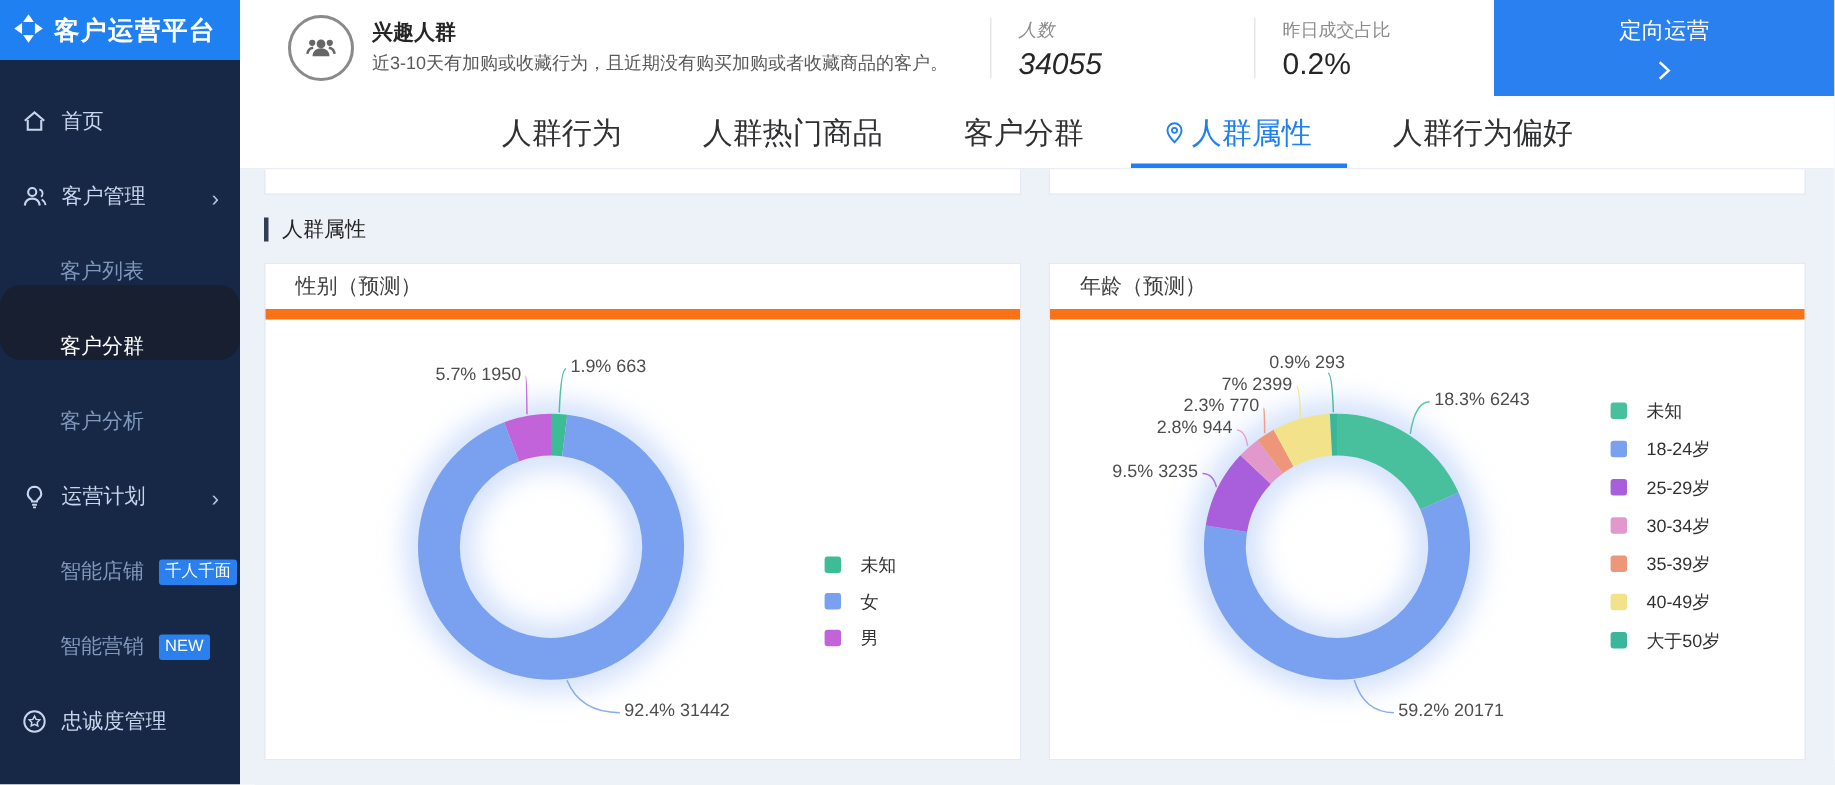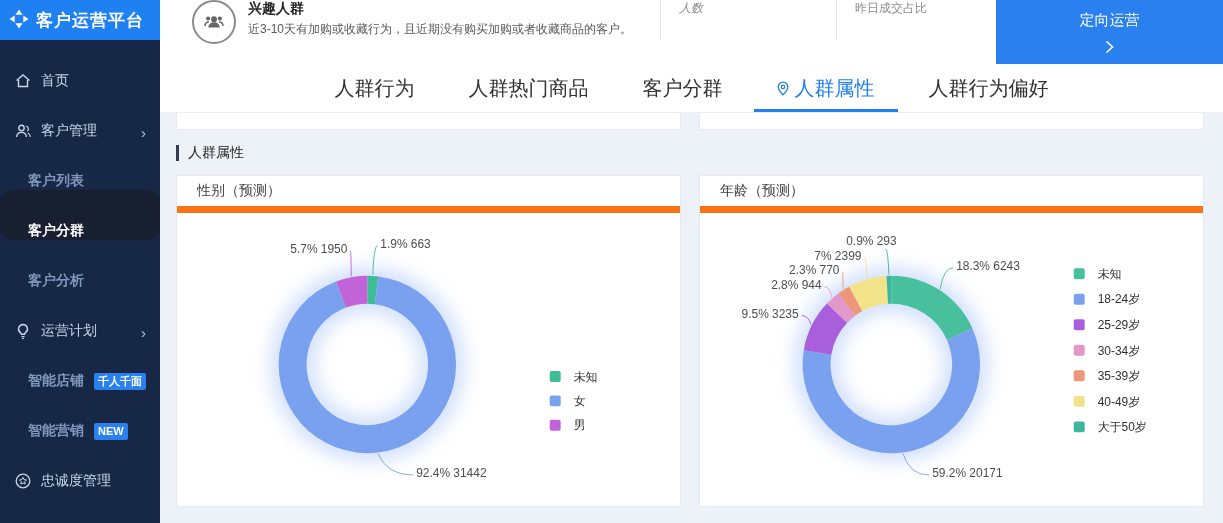--- a/index.html
+++ b/index.html
@@ -7,30 +7,30 @@
   body { font-family:"Liberation Sans","DejaVu Sans",sans-serif; font-size:14px; color:#333; }
   .app { display:flex; width:1223px; height:523px; background:#EDF1F8; }
 
   
   .sidebar { width:160px; height:523px; background:#162845; flex:none; display:flex; flex-direction:column; overflow:hidden; }
   .logo { height:40px; background:#1F80F2; display:flex; align-items:center; padding-left:7px; gap:5px; flex:none; }
   .logo-title { color:#fff; font-size:17px; font-weight:bold; letter-spacing:1px; }
   .nav { flex:1; }
   .nav-item { display:flex; align-items:flex-end; height:50px; padding:0 14px; color:#C7D6EE; cursor:pointer; }
   .nav-item .nav-icon { width:18px; height:18px; margin-right:9px; flex:none; display:flex; align-items:center; }
-  .nav-item.sub { padding-left:28px; color:#8097BC;font-weight:bold; }
+  .nav-item.sub { padding-left:40px; color:#8097BC; }
   .nav-item.active { background:#181F30; color:#FFFFFF;border-radius:14px; }
   .nav-label { font-size:14px; white-space:nowrap; }
   .nav-arrow { margin-left:auto; color:#AFC3E2; font-size:15px; line-height:1; }
   .nav-badge { margin-left:10px; background:#2B80F0; color:#fff; font-size:11px; line-height:15px; padding:1px 4px; border-radius:2px; white-space:nowrap; }
 
   
   .main { flex:1; display:flex; flex-direction:column; min-width:0; }
 
-  .header { height:64px; background:#fff; display:flex; align-items:flex-start; flex:none; }
+  .header { height:64px; background:#fff; display:flex; align-items:center; flex:none; }
   .avatar { width:44px; height:44px; border:2px solid #8A8A8A; border-radius:50%; margin-left:32px; flex:none;
             display:flex; align-items:center; justify-content:center; }
   .seg-info { margin-left:12px; width:412px; flex:none; }
   .seg-title { font-size:14px; font-weight:bold; color:#262626; margin-bottom:3px; }
   .seg-desc { font-size:12px; color:#595959; line-height:1.45; }
   .stat { border-left:1px solid #E6E6E6; padding-left:18px; height:40px; flex:none; }
   .stat1 { width:176px;font-style:italic; }
   .stat2 { width:150px; }
   .stat-label { font-size:12px; color:#8C8C8C; margin-bottom:3px; }
   .stat-value { font-size:20px; color:#262626; }
@@ -166,23 +166,25 @@
           <circle cx="17.4" cy="8.8" r="1.9" fill="#666"></circle>
           <path d="M3.6 15.6c.3-2.2 1.7-3.5 3.6-3.8M20.4 15.6c-.3-2.2-1.7-3.5-3.6-3.8" fill="none" stroke="#666" stroke-width="1.5"></path>
         </svg>
       </div>
       <div class="seg-info">
         <div class="seg-title">兴趣人群</div>
         <div class="seg-desc">近3-10天有加购或收藏行为，且近期没有购买加购或者收藏商品的客户。</div>
       </div>
       <div class="stat stat1">
         <div class="stat-label">人数</div>
+        <div class="stat-value">34055</div>
       </div>
       <div class="stat stat2">
         <div class="stat-label">昨日成交占比</div>
+        <div class="stat-value">0.2%</div>
       </div>
       <button class="cta">
         <span>定向运营</span>
         <svg width="9" height="14" viewBox="0 0 9 14">
           <polyline points="1.5,1.5 7.5,7 1.5,12.5" fill="none" stroke="#fff" stroke-width="1.6"></polyline>
         </svg>
       </button>
     </div>
 
     <div class="tabbar">

